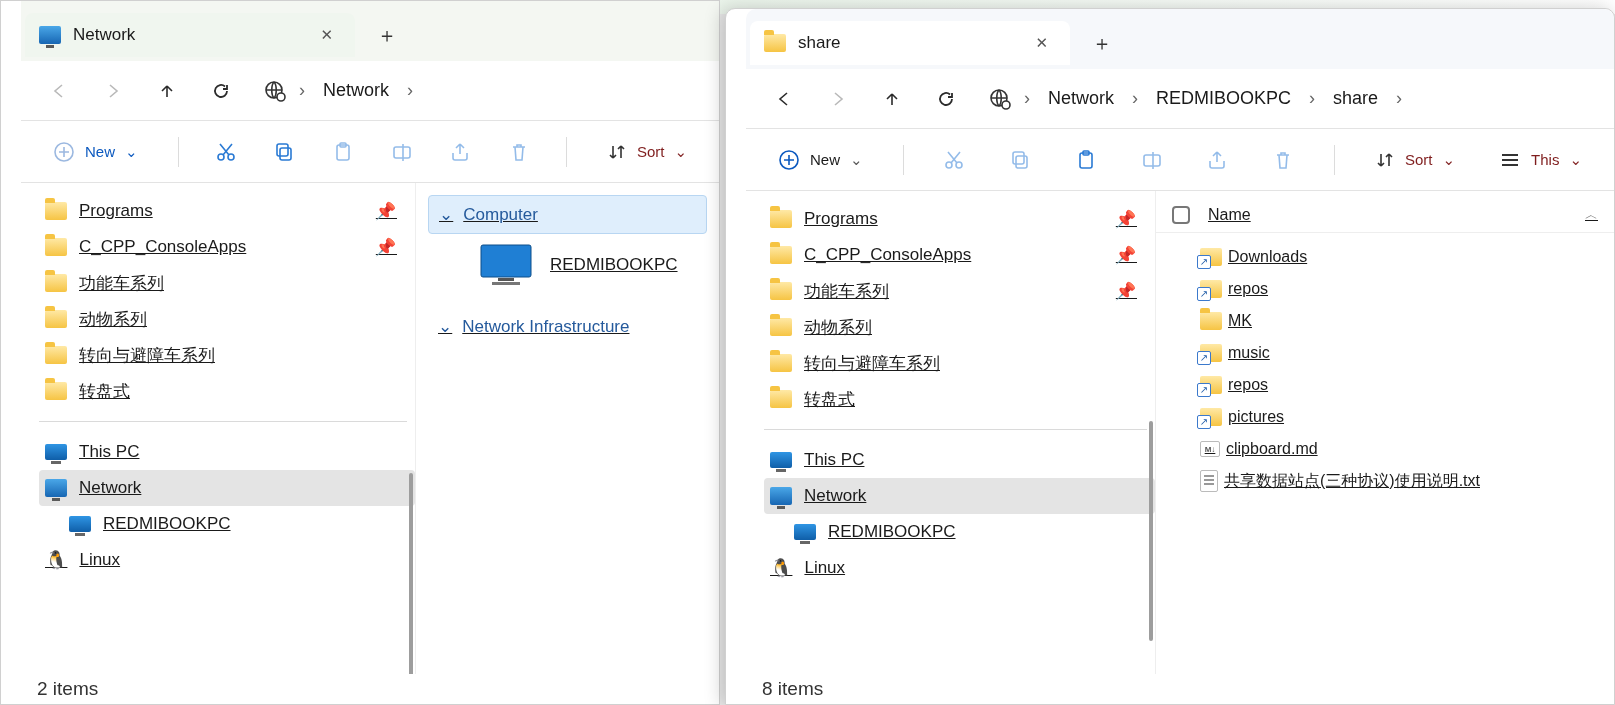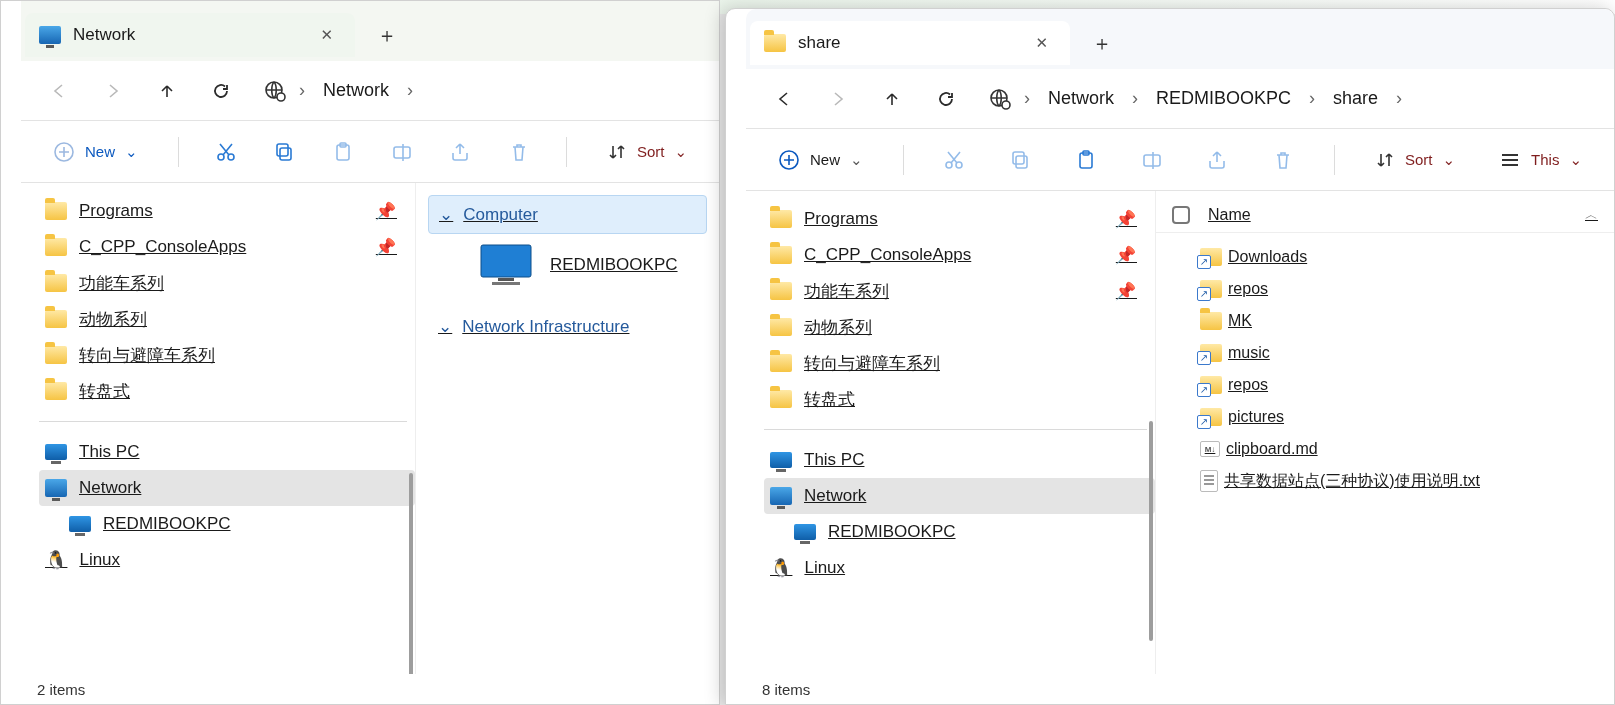--- a/index.html
+++ b/index.html
@@ -52,21 +52,21 @@
   .grphdr { display: flex; align-items: center; gap: 10px; color: #255a9c; font-size: 17px; padding: 8px 10px; border-radius: 4px; }
   .grphdr.sel { background: #dfeefc; border: 1px solid #b8d6f2; }
   .gitem { display: flex; align-items: center; gap: 16px; padding: 8px 10px 8px 50px; font-size: 17px; }
   .gitem svg, .gitem .ico { flex-shrink: 0; }
 
   .listhdr { display: flex; align-items: center; gap: 18px; padding: 0 16px; height: 36px; border-bottom: 1px solid #eee; font-size: 16px; color: #1a1a1a; }
   .listhdr .col { display: flex; align-items: center; gap: 8px; }
   .listrow { display: flex; align-items: center; gap: 6px; height: 32px; padding-left: 44px; font-size: 16px; }
 
   
-  .status { height: 30px; display: flex; align-items: center; padding: 0 16px; font-size: 15px; color: #333; }
+  .status { height: 30px; display: flex; align-items: center; padding: 0 16px; font-size: 19px; color: #333; }
 
   
   .folder-ico { width: 22px; height: 18px; background: linear-gradient(#ffe9a6,#f6c443); border-radius: 2px; position: relative; }
   .folder-ico::before { content: ""; position: absolute; top: -4px; left: 0; width: 10px; height: 5px; background: #f6c443; border-radius: 2px 2px 0 0; }
   .folder-sh { width: 22px; height: 18px; background: linear-gradient(#ffe9a6,#f6c443); border-radius: 2px; position: relative; }
   .folder-sh::after { content: "↗"; position: absolute; left: -3px; bottom: -3px; font-size: 10px; background: #fff; border: 1px solid #3b79cc; color: #1f5ca8; width: 12px; height: 12px; line-height: 11px; text-align: center; border-radius: 2px; }
   .net-ico { display:inline-block; width: 22px; height: 18px; background: linear-gradient(#4aa7e8,#1766b3); border-radius: 2px; position: relative; }
   .net-ico::after { content: ""; position: absolute; left: 7px; bottom: -4px; width: 8px; height: 3px; background: #5a5a5a; }
   .pc-ico { display:inline-block; width: 22px; height: 16px; background: linear-gradient(#2f95e4,#0f5ea8); border-radius: 2px; position: relative; }
   .pc-ico::after { content: ""; position: absolute; left: 6px; bottom: -4px; width: 10px; height: 3px; background: #666; }

